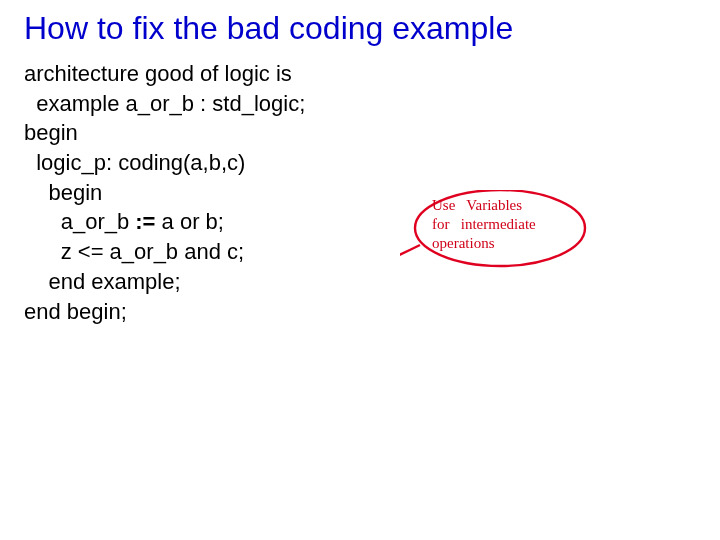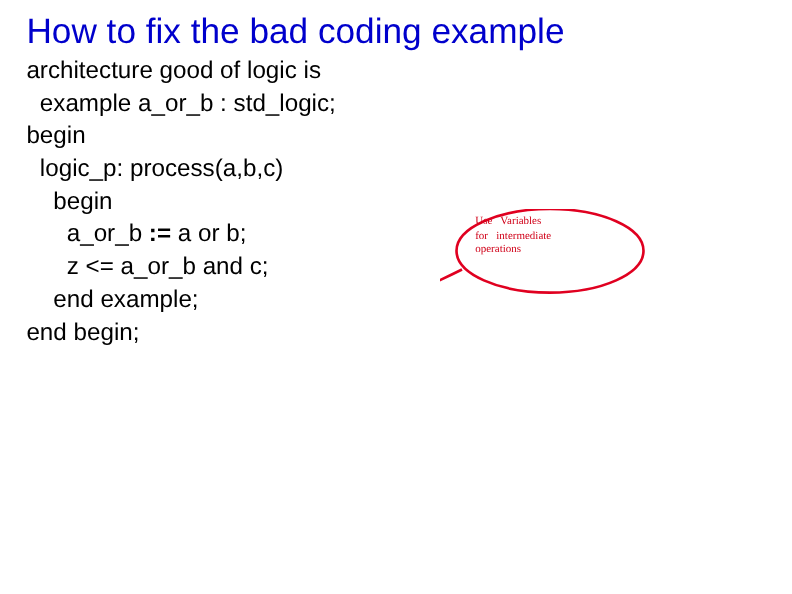--- a/index.html
+++ b/index.html
@@ -16,21 +16,21 @@
     width: 720px;
     height: 540px;
     position: relative;
     box-sizing: border-box;
     padding: 10px 24px 0 24px;
   }
   .title {
     color: #0000cc;
     font-size: 32px;
     font-weight: 400;
-    margin: 0 0 2px 0;
+    margin: 0 0 12px 0;
     letter-spacing: 0px;
   }
   .code-block {
     font-family: Arial, Helvetica, sans-serif;
     font-size: 22px;
     line-height: 1.35;
     color: #000;
     white-space: pre;
     margin-left: 0px;
   }
@@ -40,21 +40,21 @@
     left: 400px;
     top: 190px;
     width: 300px;
     height: 160px;
   }
   .annotation-text {
     position: absolute;
     left: 32px;
     top: 6px;
     font-family: "Comic Sans MS", "Segoe Script", cursive;
-    font-size: 10px;
+    font-size: 15px;
     line-height: 1.25;
     color: #d00018;
     white-space: pre;
   }
   .page-number {
     position: absolute;
     bottom: 28px;
     width: 720px;
     left: 0;
     text-align: center;
@@ -67,21 +67,21 @@
 </head>
 <body>
 
 <div class="slide">
 
   <h1 class="title">How to fix the bad coding example</h1>
 
   <div class="code-block"><span>architecture good of logic is</span>
 <span>  example a_or_b : std_logic;</span>
 <span>begin</span>
-<span>  logic_p: process(a,b,c)</span>
+<span>  logic_p: coding(a,b,c)</span>
 <span>    begin</span>
 <span>      a_or_b </span><span class="bold">:=</span><span> a or b;</span>
 <span>      z &lt;= a_or_b and c;</span>
 <span>    end example;</span>
 <span>end begin;</span></div>
 
   <div class="annotation-group">
     <svg width="300" height="170">
 
       <ellipse cx="100" cy="38" rx="85" ry="38" fill="none" stroke="#e00020" stroke-width="2.4"></ellipse>

